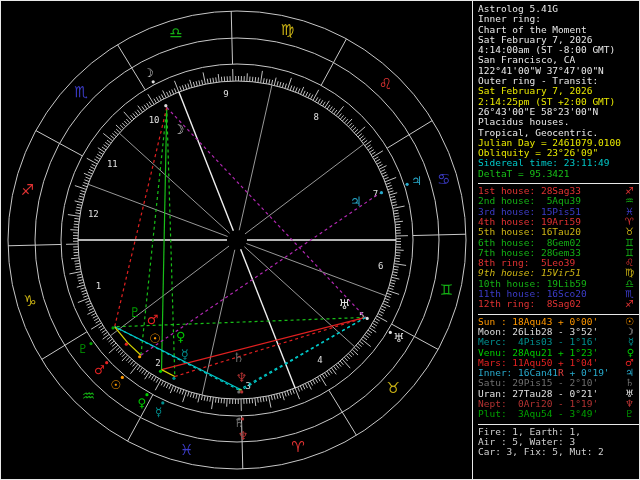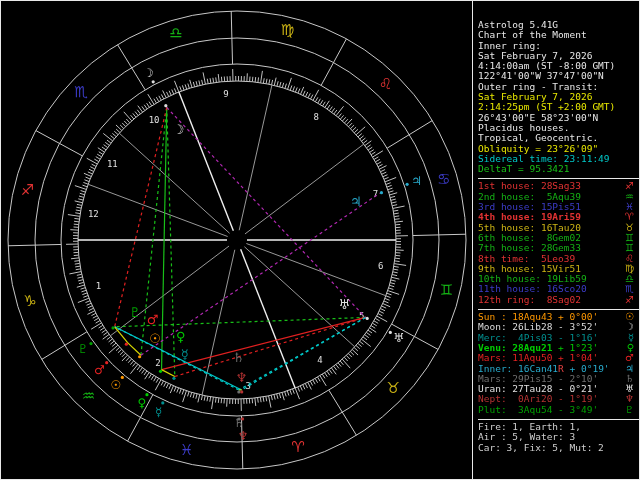--- a/index.html
+++ b/index.html
@@ -5,21 +5,21 @@
   * { margin:0; padding:0; box-sizing:border-box; }
   html,body { background:#222; }
   .screen {
     width:640px; height:480px; background:#000;
     border:1px solid #E8E8E8; position:relative; overflow:hidden;
     font-family:"DejaVu Sans Mono", monospace;
   }
   #wheel { position:absolute; left:0; top:0; }
   .sidebar {
     position:absolute; right:0; top:0; width:167px; height:478px;
-    border-left:1px solid #E8E8E8; padding:18px 0 0 5px; background:#000;
+    border-left:1px solid #E8E8E8; padding:2px 0 0 5px; background:#000;
   }
   .sec { padding:1px 0 2px 0; }
   .sec + .sec { border-top:1px solid #E8E8E8; margin-top:2px; padding-top:2px; }
   .row { height:10.3px; line-height:10.3px; font-size:9.5px; white-space:pre; position:relative; }
   .row .g {
     position:absolute; right:5px; top:-1px;
     font-family:"DejaVu Sans", sans-serif; font-size:10px; line-height:11px;
   }
   svg text { user-select:none; }
 </style>
@@ -512,57 +512,59 @@
         <text x="397.8685466127871" y="336.5683023192674" fill="#E0E0E0" font-size="12" text-anchor="middle" dominant-baseline="central" font-family="DejaVu Sans, sans-serif">♅</text>
         <circle cx="241.56007357797154" cy="417.91362603727964" r="1.6" fill="#B43232"></circle>
         <text x="242.08812525856104" y="434.90542292350176" fill="#B43232" font-size="12" text-anchor="middle" dominant-baseline="central" font-family="DejaVu Sans, sans-serif">♆</text>
         <circle cx="90.00169237808885" cy="342.56396174122443" r="1.6" fill="#00A000"></circle>
         <text x="81.84536234334522" y="348.349657927885" fill="#00A000" font-size="12" text-anchor="middle" dominant-baseline="central" font-family="DejaVu Sans, sans-serif">♇</text>
       </g>
     </svg>
   <div class="sidebar">
     <div id="sec-header" class="sec">
         <div class="row"><span style="color: rgb(232, 232, 232);">Astrolog 5.41G</span></div>
+        <div class="row"><span style="color: rgb(232, 232, 232);">Inner ring:</span></div>
         <div class="row"><span style="color: rgb(232, 232, 232);">Chart of the Moment</span></div>
-        <div class="row"><span style="color: rgb(232, 232, 232);">Inner ring:</span></div>
         <div class="row"><span style="color: rgb(232, 232, 232);">Sat February 7, 2026</span></div>
         <div class="row"><span style="color: rgb(232, 232, 232);">4:14:00am (ST -8:00 GMT)</span></div>
+        <div class="row"><span style="color: rgb(232, 232, 232);">San Francisco, CA</span></div>
         <div class="row"><span style="color: rgb(232, 232, 232);">122°41'00"W 37°47'00"N</span></div>
         <div class="row"><span style="color: rgb(232, 232, 232); margin-top: 25px;">Outer ring - Transit:</span></div>
         <div class="row"><span style="color: rgb(232, 232, 0);">Sat February 7, 2026</span></div>
         <div class="row"><span style="color: rgb(232, 232, 0);">2:14:25pm (ST +2:00 GMT)</span></div>
         <div class="row"><span style="color: rgb(232, 232, 232);">26°43'00"E 58°23'00"N</span></div>
         <div class="row"><span style="color: rgb(232, 232, 232);">Placidus houses.</span></div>
         <div class="row"><span style="color: rgb(232, 232, 232);">Tropical, Geocentric.</span></div>
+        <div class="row"><span style="color: rgb(232, 232, 0);">Julian Day = 2461079.0100</span></div>
         <div class="row"><span style="color: rgb(232, 232, 0);">Obliquity = 23°26'09"</span></div>
         <div class="row"><span style="color: rgb(0, 200, 200);">Sidereal time: 23:11:49</span></div>
         <div class="row"><span style="color: rgb(24, 192, 24);">DeltaT = 95.3421</span></div>
       </div>
     <div id="sec-houses" class="sec">
         <div class="row"><span style="color: rgb(224, 50, 50);">1st house: 28Sag33</span><span class="g" style="color: rgb(224, 50, 50);">♐</span></div>
         <div class="row"><span style="color: rgb(20, 176, 20);">2nd house:  5Aqu39</span><span class="g" style="color: rgb(20, 176, 20);">♒</span></div>
         <div class="row"><span style="color: rgb(60, 60, 200);">3rd house: 15Pis51</span><span class="g" style="color: rgb(60, 60, 200);">♓</span></div>
-        <div class="row"><span style="color: rgb(224, 50, 50); font-weight: bold;">4th house: 19Ari59</span><span class="g" style="color: rgb(224, 50, 50);">♈</span></div>
+        <div class="row"><span style="color: rgb(224, 50, 50);">4th house: 19Ari59</span><span class="g" style="color: rgb(224, 50, 50);">♈</span></div>
         <div class="row"><span style="color: rgb(204, 180, 20);">5th house: 16Tau20</span><span class="g" style="color: rgb(204, 180, 20);">♉</span></div>
         <div class="row"><span style="color: rgb(20, 176, 20);">6th house:  8Gem02</span><span class="g" style="color: rgb(20, 176, 20);">♊</span></div>
         <div class="row"><span style="color: rgb(20, 176, 20);">7th house: 28Gem33</span><span class="g" style="color: rgb(20, 176, 20);">♊</span></div>
-        <div class="row"><span style="color: rgb(224, 50, 50);">8th time:  5Leo39</span><span class="g" style="color: rgb(224, 50, 50);">♌</span></div>
-        <div class="row"><span style="color: rgb(204, 180, 20);">9th house: 15Vir51</span><span class="g" style="color: rgb(204, 180, 20);">♍</span></div>
+        <div class="row"><span style="color: rgb(224, 50, 50);">8th ring:  5Leo39</span><span class="g" style="color: rgb(224, 50, 50);">♌</span></div>
+        <div class="row"><span style="color: rgb(204, 180, 20); font-style: italic;">9th house: 15Vir51</span><span class="g" style="color: rgb(204, 180, 20);">♍</span></div>
         <div class="row"><span style="color: rgb(20, 176, 20);">10th house: 19Lib59</span><span class="g" style="color: rgb(20, 176, 20);">♎</span></div>
         <div class="row"><span style="color: rgb(60, 60, 200);">11th house: 16Sco20</span><span class="g" style="color: rgb(60, 60, 200);">♏</span></div>
         <div class="row"><span style="color: rgb(224, 50, 50);">12th ring:  8Sag02</span><span class="g" style="color: rgb(224, 50, 50);">♐</span></div>
       </div>
     <div id="sec-planets" class="sec">
         <div class="row"><span style="color: rgb(255, 152, 0);">Sun : 18Aqu43</span><span style="color: rgb(255, 152, 0);"> + 0°00'</span><span class="g" style="color: rgb(255, 152, 0);">☉</span></div>
         <div class="row"><span style="color: rgb(220, 220, 220);">Moon: 26Lib28</span><span style="color: rgb(220, 220, 220);"> - 3°52'</span><span class="g" style="color: rgb(220, 220, 220);">☽</span></div>
         <div class="row"><span style="color: rgb(0, 144, 144);">Merc:  4Pis03</span><span style="color: rgb(0, 144, 144);"> - 1°16'</span><span class="g" style="color: rgb(0, 144, 144);">☿</span></div>
-        <div class="row"><span style="color: rgb(0, 204, 0); font-weight: bold;">Venu: 28Aqu21</span><span style="color: rgb(0, 204, 0);"> + 1°23'</span><span class="g" style="color: rgb(0, 204, 0);">♀</span></div>
+        <div class="row"><span style="color: rgb(0, 204, 0);">Venu: 28Aqu21</span><span style="color: rgb(0, 204, 0);"> + 1°23'</span><span class="g" style="color: rgb(0, 204, 0);">♀</span></div>
         <div class="row"><span style="color: rgb(230, 34, 34);">Mars: 11Aqu50</span><span style="color: rgb(230, 34, 34); text-align: right;"> + 1°04'</span><span class="g" style="color: rgb(230, 34, 34);">♂</span></div>
         <div class="row"><span style="color: rgb(40, 170, 204);">Inner: 16Can41</span><span style="color: rgb(224, 64, 64);">R</span><span style="color: rgb(40, 170, 204);"> + 0°19'</span><span class="g" style="color: rgb(40, 170, 204);">♃</span></div>
-        <div class="row"><span style="color: rgb(110, 110, 110);">Mars: 29Pis15</span><span style="color: rgb(110, 110, 110);"> - 2°10'</span><span class="g" style="color: rgb(110, 110, 110);">♄</span></div>
+        <div class="row"><span style="color: rgb(110, 110, 110);">Satu: 29Pis15</span><span style="color: rgb(110, 110, 110);"> - 2°10'</span><span class="g" style="color: rgb(110, 110, 110);">♄</span></div>
         <div class="row"><span style="color: rgb(224, 224, 224);">Uran: 27Tau28</span><span style="color: rgb(224, 224, 224);"> - 0°21'</span><span class="g" style="color: rgb(224, 224, 224);">♅</span></div>
         <div class="row"><span style="color: rgb(180, 50, 50);">Nept:  0Ari20</span><span style="color: rgb(180, 50, 50); text-align: right;"> - 1°19'</span><span class="g" style="color: rgb(180, 50, 50);">♆</span></div>
         <div class="row"><span style="color: rgb(0, 160, 0);">Plut:  3Aqu54</span><span style="color: rgb(0, 160, 0);"> - 3°49'</span><span class="g" style="color: rgb(0, 160, 0);">♇</span></div>
       </div>
     <div id="sec-totals" class="sec">
         <div class="row"><span style="color: rgb(208, 208, 208);">Fire: 1, Earth: 1,</span></div>
         <div class="row"><span style="color: rgb(208, 208, 208);">Air : 5, Water: 3</span></div>
         <div class="row"><span style="color: rgb(208, 208, 208);">Car: 3, Fix: 5, Mut: 2</span></div>
       </div>
   </div>

